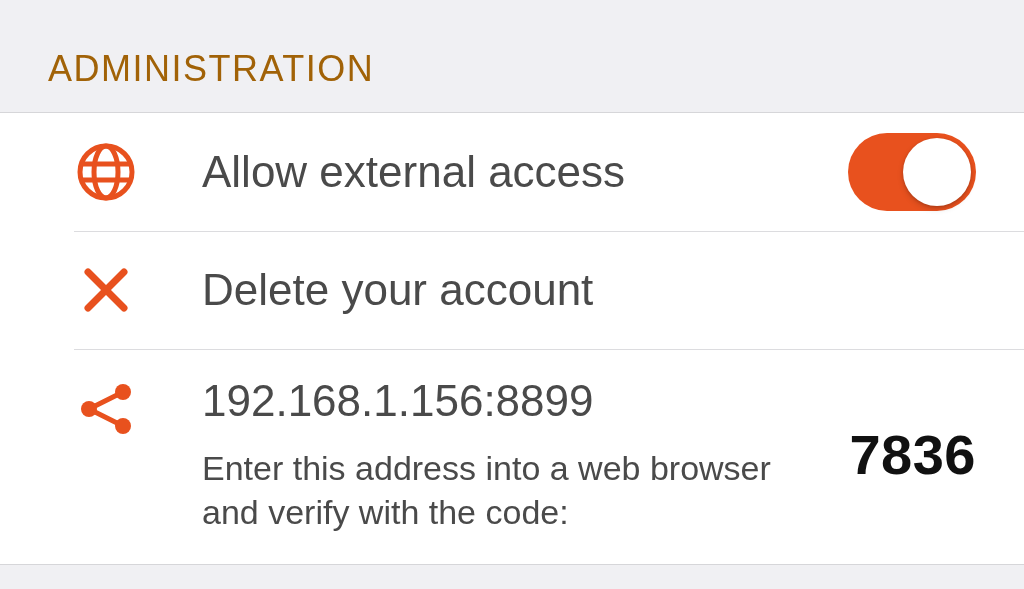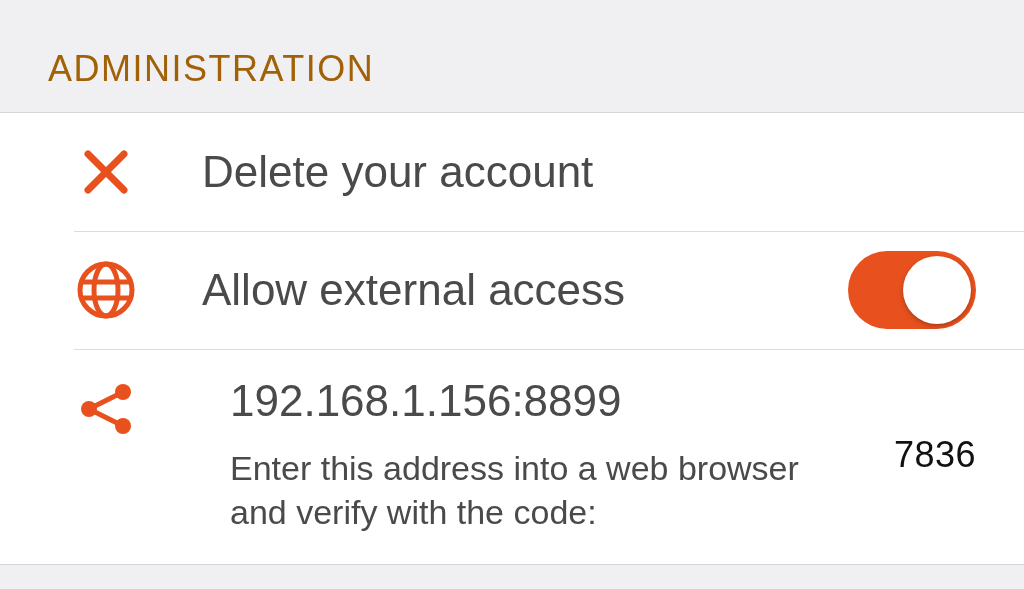--- a/index.html
+++ b/index.html
@@ -68,22 +68,22 @@
       margin-top: 18px;
       max-width: 640px;
     }
     .row-accessory {
       flex: 0 0 auto;
       margin-left: 20px;
       display: flex;
       align-items: center;
     }
     .code {
-      font-size: 36px;
-      font-weight: 400;
+      font-size: 56px;
+      font-weight: 700;
       color: #111;
       letter-spacing: 0.5px;
     }
     
     .switch {
       width: 128px;
       height: 78px;
       border-radius: 78px;
       background: #e8511e;
       position: relative;
@@ -97,63 +97,62 @@
       height: 68px;
       background: #fff;
       border-radius: 50%;
       box-shadow: 0 1px 3px rgba(0,0,0,0.18), 0 3px 6px rgba(0,0,0,0.14);
     }
     .row.share {
       min-height: 200px;
       padding-top: 26px;
       padding-bottom: 30px;
       align-items: center;
-      gap: 28px;
     }
     .row.share .row-icon {
       align-self: flex-start;
       margin-top: 2px;
     }
     svg { display: block; }
   </style>
 </head>
 <body>
 
 <div class="section-header">ADMINISTRATION</div>
 
 <div class="list">
-
-  <div class="row">
-    <div class="row-icon">
-      <svg width="48" height="48" viewBox="0 0 48 48">
-        <line x1="6" y1="6" x2="42" y2="42" stroke="#e8511e" stroke-width="7" stroke-linecap="round"></line>
-        <line x1="42" y1="6" x2="6" y2="42" stroke="#e8511e" stroke-width="7" stroke-linecap="round"></line>
-      </svg>
-    </div>
-    <div class="row-content">
-      <div class="row-title">Delete your account</div>
-    </div>
-  </div>
 
   <div class="row">
     <div class="row-icon">
       <svg width="60" height="60" viewBox="0 0 60 60">
         <circle cx="30" cy="30" r="26" fill="none" stroke="#e8511e" stroke-width="5"></circle>
         <ellipse cx="30" cy="30" rx="12" ry="26" fill="none" stroke="#e8511e" stroke-width="5"></ellipse>
         <line x1="6" y1="22" x2="54" y2="22" stroke="#e8511e" stroke-width="5"></line>
         <line x1="6" y1="38" x2="54" y2="38" stroke="#e8511e" stroke-width="5"></line>
       </svg>
     </div>
     <div class="row-content">
       <div class="row-title">Allow external access</div>
     </div>
     <div class="row-accessory">
       <div class="switch">
         <div class="switch-knob"></div>
       </div>
+    </div>
+  </div>
+
+  <div class="row">
+    <div class="row-icon">
+      <svg width="48" height="48" viewBox="0 0 48 48">
+        <line x1="6" y1="6" x2="42" y2="42" stroke="#e8511e" stroke-width="7" stroke-linecap="round"></line>
+        <line x1="42" y1="6" x2="6" y2="42" stroke="#e8511e" stroke-width="7" stroke-linecap="round"></line>
+      </svg>
+    </div>
+    <div class="row-content">
+      <div class="row-title">Delete your account</div>
     </div>
   </div>
 
   <div class="row share">
     <div class="row-icon">
       <svg width="58" height="58" viewBox="0 0 58 58">
         <circle cx="46" cy="12" r="8" fill="#e8511e"></circle>
         <circle cx="12" cy="29" r="8" fill="#e8511e"></circle>
         <circle cx="46" cy="46" r="8" fill="#e8511e"></circle>
         <line x1="18" y1="26" x2="40" y2="15" stroke="#e8511e" stroke-width="5" stroke-linecap="round"></line>

